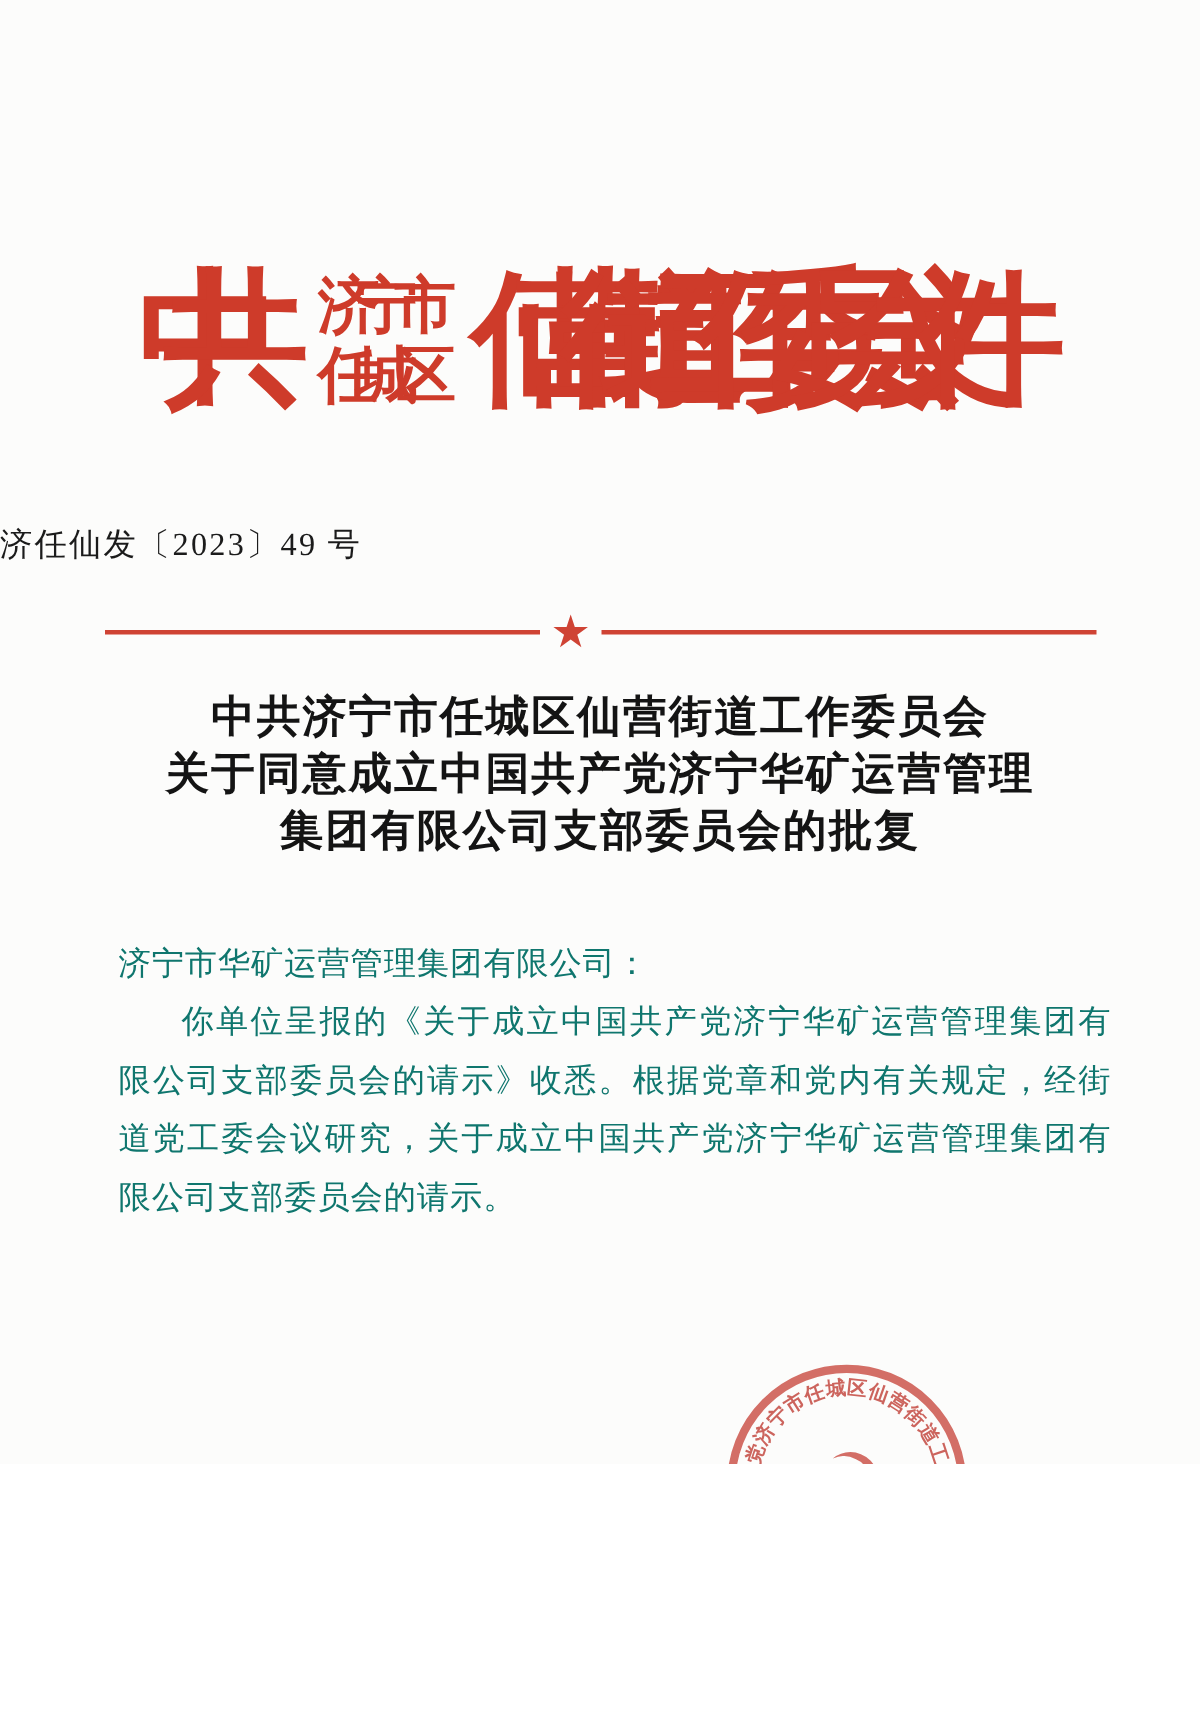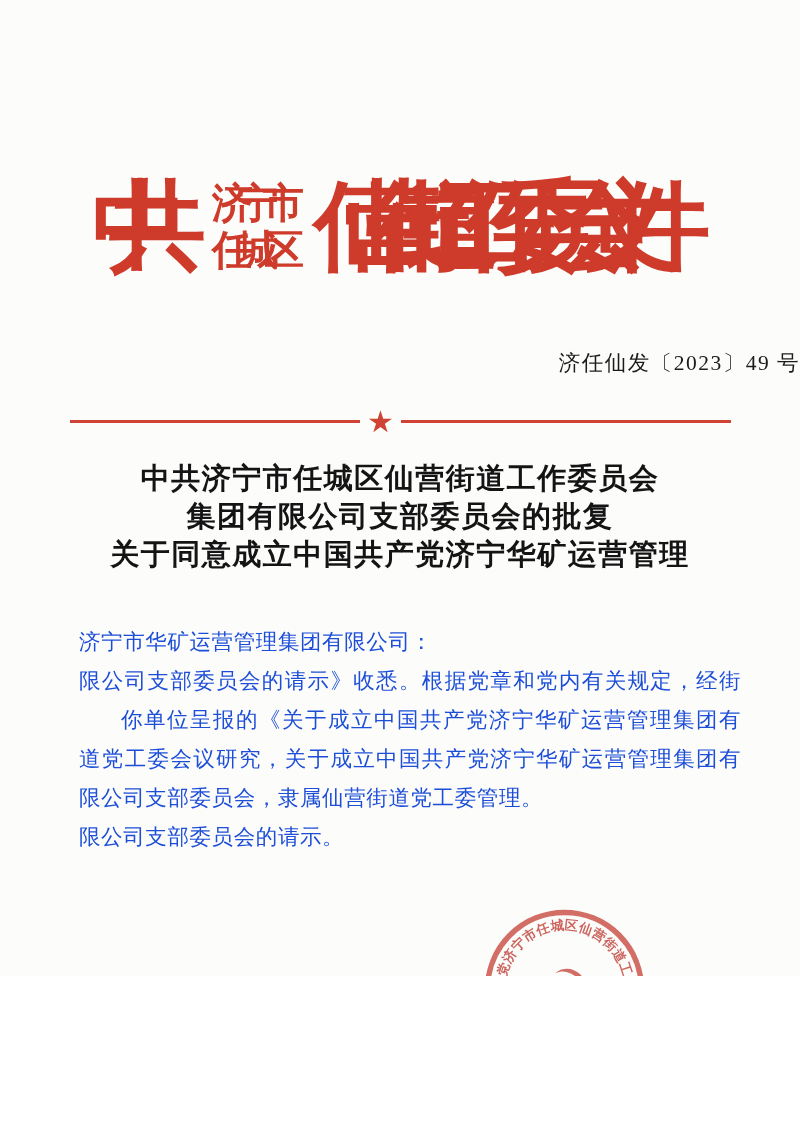--- a/index.html
+++ b/index.html
@@ -24,21 +24,21 @@
     font-family: "Liberation Serif", "DejaVu Serif", serif;
     font-weight: 700;
   }
 
   
   .doc-number {
     position: absolute;
     top: 348px;
     left: 0;
     width: 100%;
-    text-align: right;
+    text-align: left;
     font-size: 21.5px;
     letter-spacing: 1.5px;
     color: #1b1b1b;
   }
 
   
   .separator {
     position: absolute;
     top: 405px;
     left: 70px;
@@ -75,21 +75,21 @@
 
   
   .body-text {
     position: absolute;
     top: 623px;
     left: 79px;
     width: 662px;
     font-size: 21.5px;
     line-height: 39px;
     letter-spacing: 0.6px;
-    color: #1d4ed8;
+    color: #0f766e;
   }
   .bline { height: 39px; overflow: hidden; }
   .bline.jt { text-align: justify; text-align-last: justify; }
   .bline.ind { text-indent: 42px; }
 
   
   .signature {
     position: absolute;
     top: 974px;
     left: 283px;
@@ -137,30 +137,29 @@
   <div class="doc-number">济任仙发〔2023〕49 号</div>
 
   <div class="separator">
     <span class="sep-line left"></span>
     <span class="sep-star">★</span>
     <span class="sep-line right"></span>
   </div>
 
   <div class="title">
     <div>中共济宁市任城区仙营街道工作委员会</div>
+    <div>关于同意成立中国共产党济宁华矿运营管理</div>
     <div>集团有限公司支部委员会的批复</div>
-    <div>关于同意成立中国共产党济宁华矿运营管理</div>
   </div>
 
   <div class="body-text">
     <div class="bline">济宁市华矿运营管理集团有限公司：</div>
+    <div class="bline ind jt">你单位呈报的《关于成立中国共产党济宁华矿运营管理集团有</div>
     <div class="bline jt">限公司支部委员会的请示》收悉。根据党章和党内有关规定，经街</div>
-    <div class="bline ind jt">你单位呈报的《关于成立中国共产党济宁华矿运营管理集团有</div>
     <div class="bline jt">道党工委会议研究，关于成立中国共产党济宁华矿运营管理集团有</div>
-    <div class="bline">限公司支部委员会，隶属仙营街道党工委管理。</div>
     <div class="bline">限公司支部委员会的请示。</div>
   </div>
 
   <div class="signature">中共济宁市任城区仙营街道工作委员会</div>
   <div class="sign-date">2023 年 9 月 8 日</div>
 
   <svg class="seal" width="163" height="163" viewBox="0 0 163 163">
     <circle cx="81.5" cy="81.5" r="77" fill="none" stroke="#cf564d" stroke-width="5.5"></circle>
     <path id="seal-arc-top" d="M 28.5 109.7 A 60 60 0 1 1 134.5 109.7" fill="none"></path>
     <path id="seal-arc-bottom" d="M 41.2 121.8 A 57 57 0 0 0 121.8 121.8" fill="none"></path>

